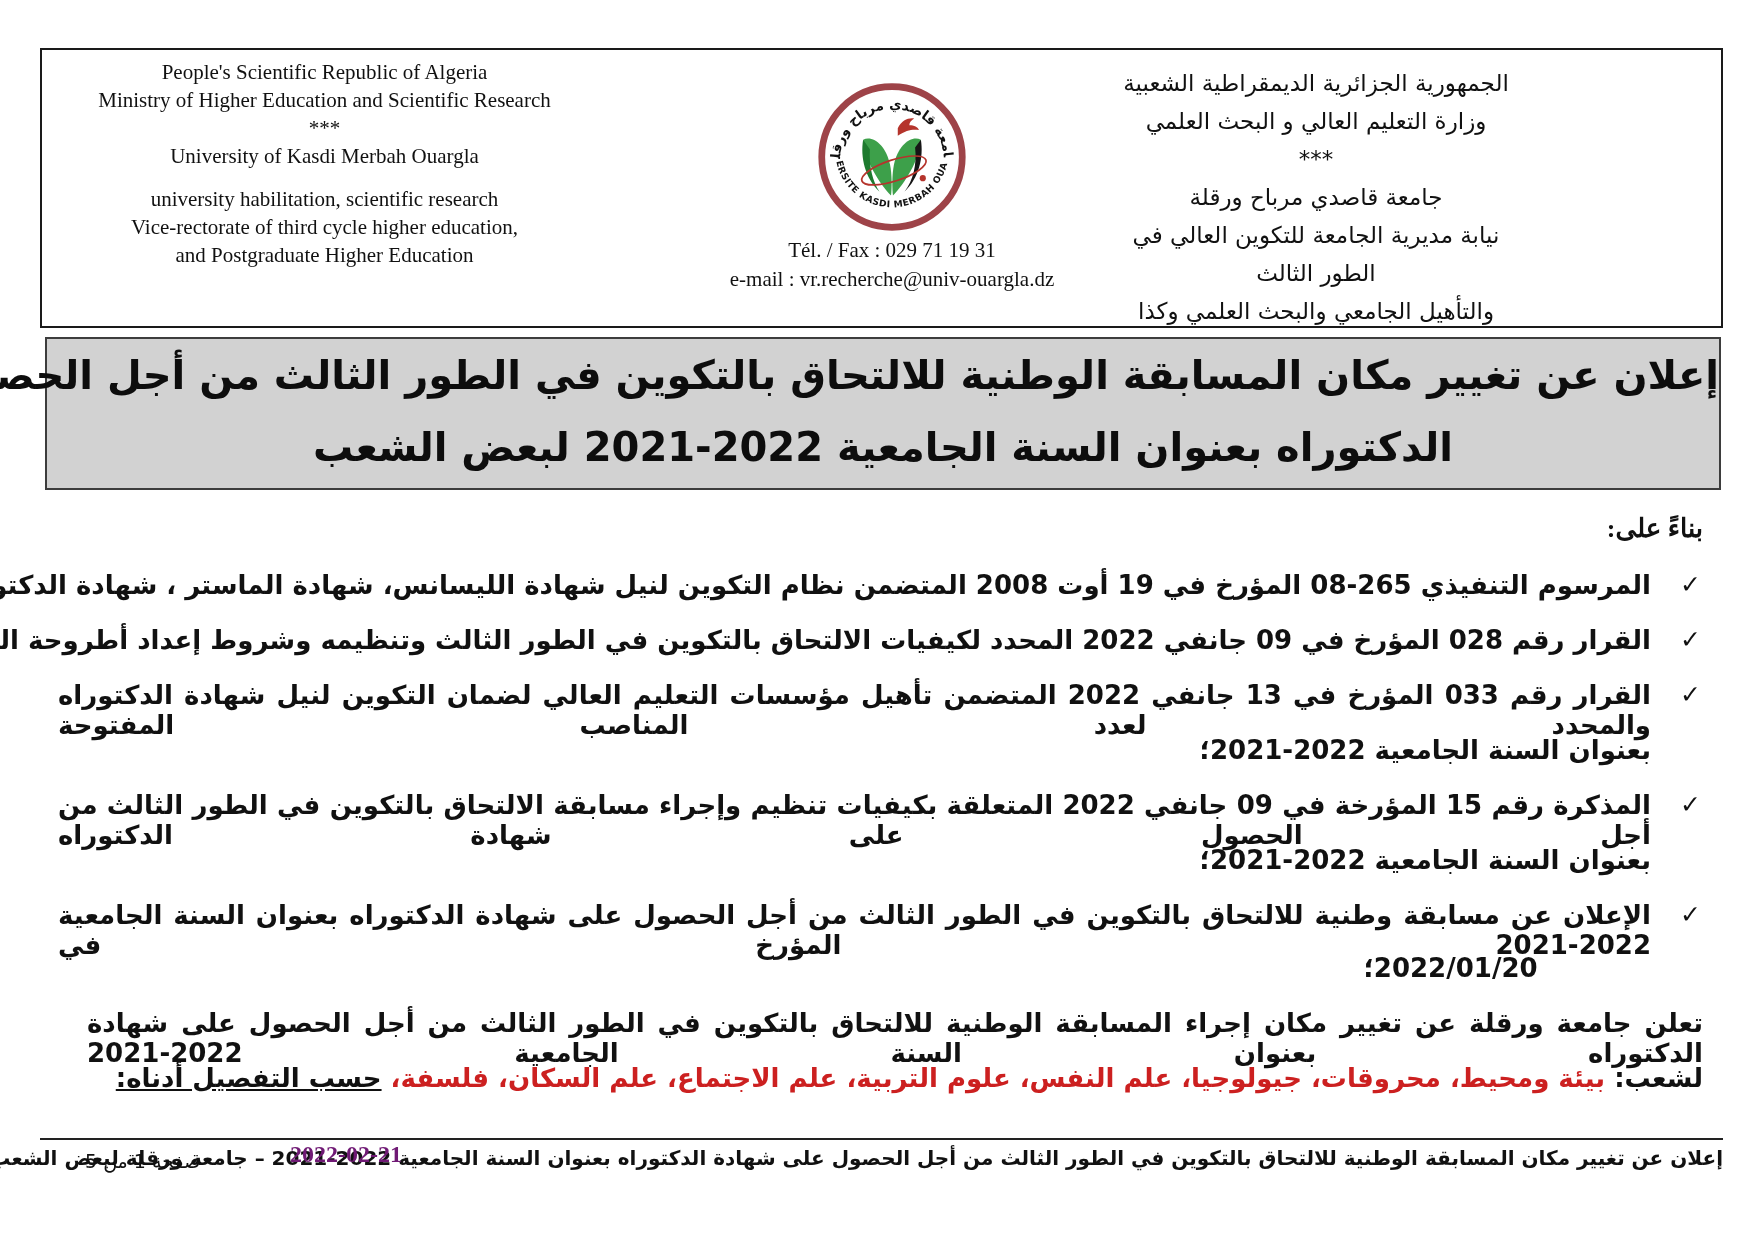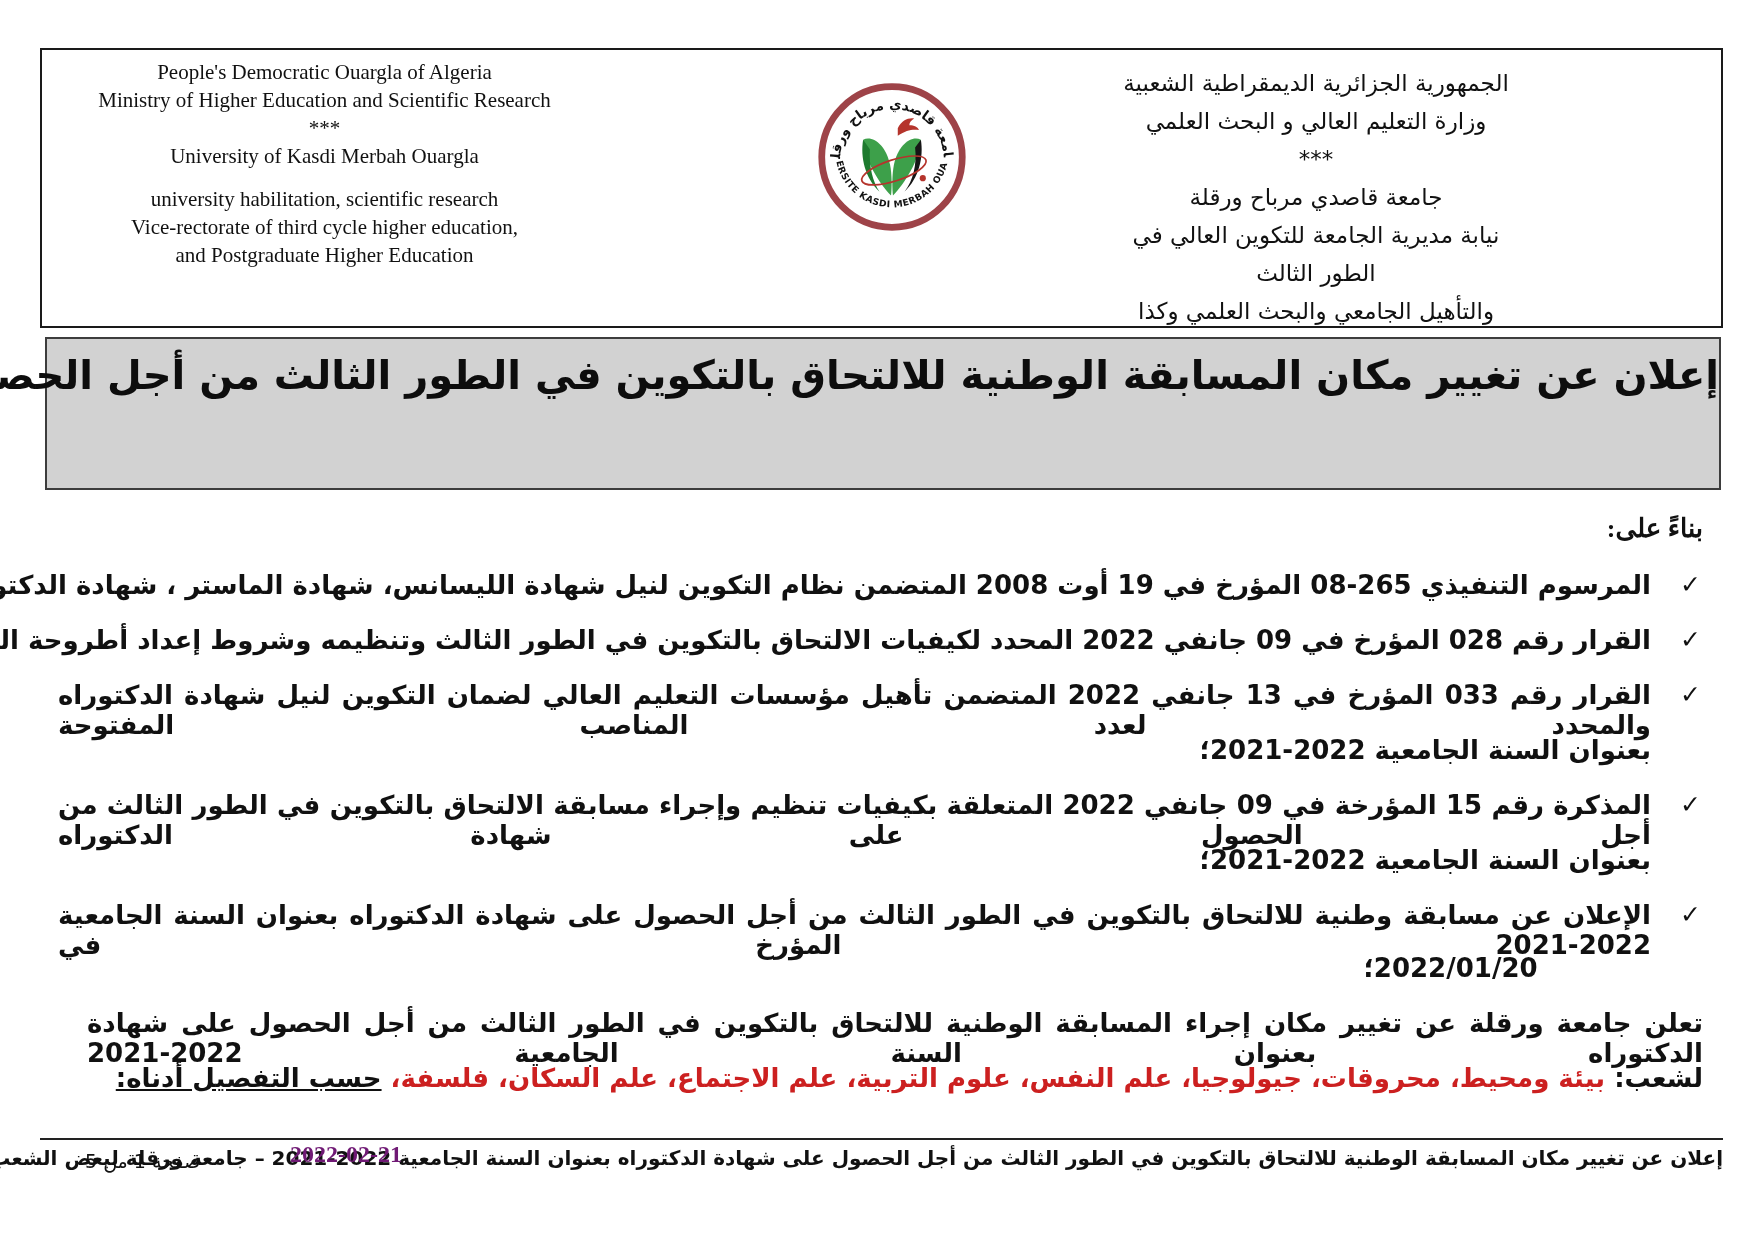--- a/index.html
+++ b/index.html
@@ -45,21 +45,21 @@
   .footer-page{position:absolute;left:85px;top:1150px;direction:rtl;font-size:19px;color:#111;}
 </style>
 </head>
 <body>
 
 <div id="page">
 
   <div class="header-box">
 
     <div class="eng-block">
-      <div>People's Democratic Ouargla of Algeria</div>
+      <div>People's Scientific Republic of Algeria</div>
       <div>Ministry of Higher Education and Scientific Research</div>
       <div>***</div>
       <div>University of Kasdi Merbah Ouargla</div>
       <div class="eng-gap"></div>
       <div>university habilitation, scientific research</div>
       <div>Vice-rectorate of third cycle higher education,</div>
       <div>and Postgraduate Higher Education</div>
     </div>
 
     <div class="logo-wrap">
@@ -91,24 +91,29 @@
     <div class="ar-head">
       <div>الجمهورية الجزائرية الديمقراطية الشعبية</div>
       <div>وزارة التعليم العالي و البحث العلمي</div>
       <div>***</div>
       <div>جامعة قاصدي مرباح  ورقلة</div>
       <div>نيابة مديرية الجامعة للتكوين العالي في الطور الثالث</div>
       <div>والتأهيل الجامعي والبحث العلمي وكذا التكوين العالي</div>
       <div class="last">فيما بعد التدرج</div>
     </div>
 
+    <div class="contact">
+      <div>Tél.  /  Fax : 029 71 19 31</div>
+      <div>e-mail : vr.recherche@univ-ouargla.dz</div>
+    </div>
   </div>
 
   <div class="banner">
     <span class="bline">إعلان عن تغيير مكان المسابقة الوطنية للالتحاق بالتكوين في الطور الثالث من أجل الحصول على شهادة</span>
+    <span class="bline">الدكتوراه بعنوان السنة الجامعية 2022-2021 لبعض الشعب</span>
   </div>
 
   <div class="body-block">
 
     <div class="line start" style="top:8px;font-family:Liberation Serif, serif;">بناءً على:</div>
 
     <div class="line start indent" style="top:65px;">
       <span class="mark">✓</span>
       <span>المرسوم التنفيذي 265-08 المؤرخ في 19 أوت 2008 المتضمن نظام التكوين لنيل شهادة الليسانس، شهادة الماستر ، شهادة الدكتوراه؛</span>
     </div>

